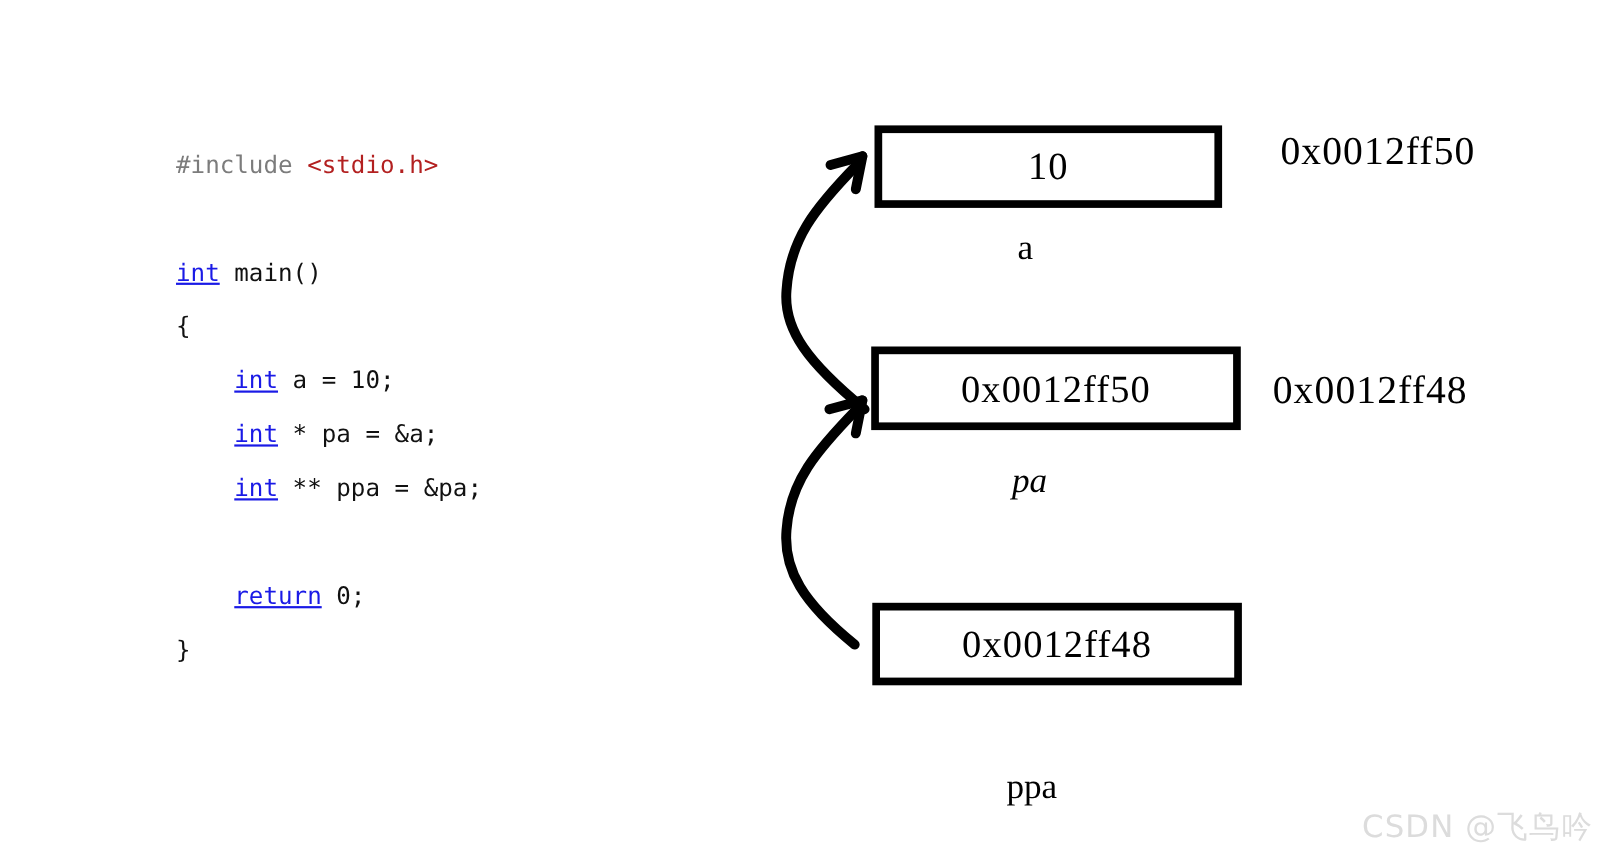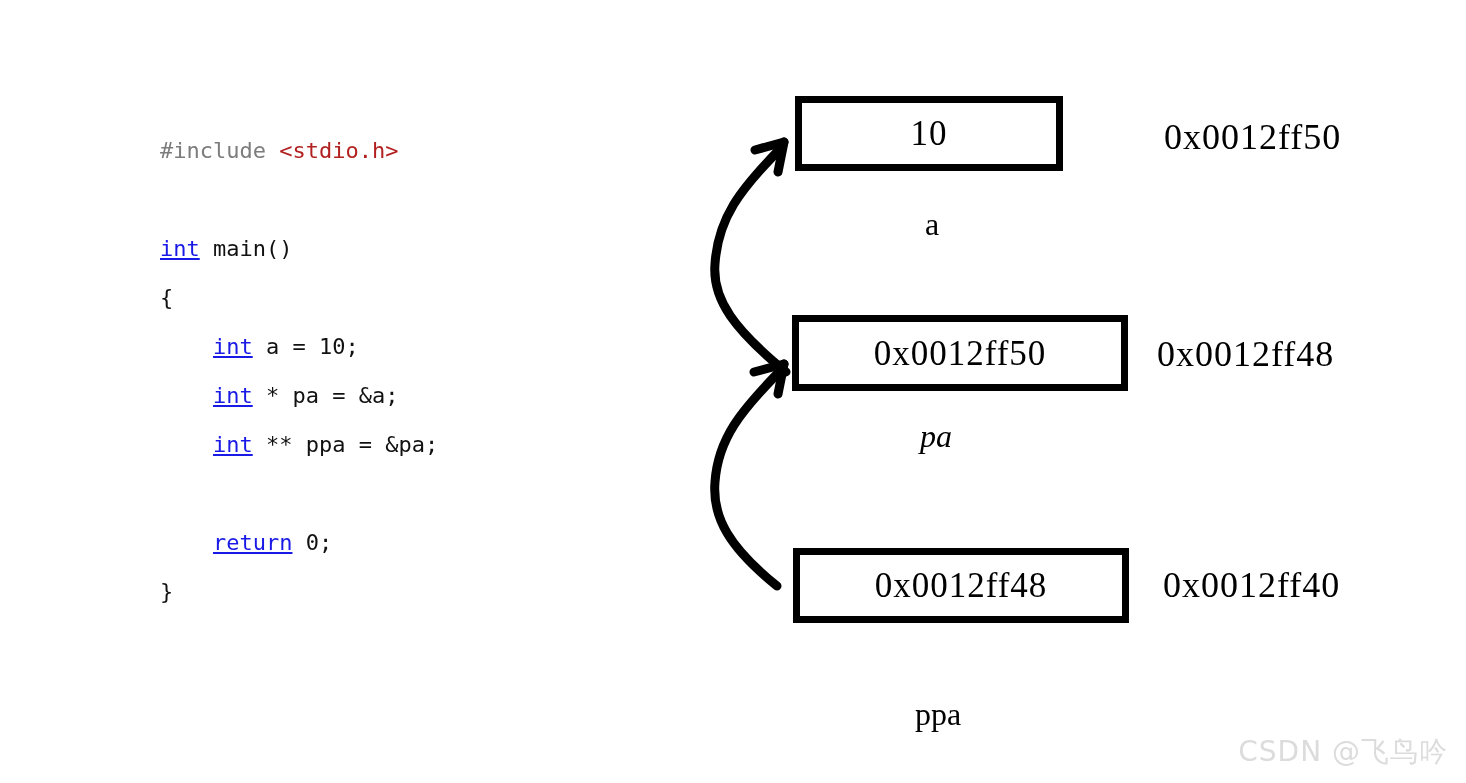--- a/index.html
+++ b/index.html
@@ -69,21 +69,21 @@
     position: absolute;
     font-family: "Liberation Serif", "DejaVu Serif", serif;
     font-size: 36px;
     color: #000000;
     letter-spacing: 1px;
     line-height: 1;
     white-space: nowrap;
   }
 
   
-  #box-a      { left: 795px; top: 96px;  width: 268px; height: 75px; }
+  #box-a      { left: 795px; top: 114px;  width: 316px; height: 75px; }
   #label-a    { left: 872px; top: 208px;  width: 120px; }
   #addr-a     { left: 1164px; top: 119px; }
 
   
   #box-pa     { left: 792px; top: 315px;  width: 336px; height: 76px; }
   #label-pa   { left: 876px; top: 420px;  width: 120px; font-style: italic; }
   #addr-pa    { left: 1157px; top: 336px; }
 
   
   #box-ppa    { left: 793px; top: 548px;  width: 336px; height: 75px; }
@@ -128,21 +128,20 @@
   <div class="mem-box" id="box-pa" style="border-color: rgb(0, 0, 0);">
     <span class="mem-value">0x0012ff50</span>
   </div>
   <div class="mem-label" id="label-pa">pa</div>
   <div class="mem-addr" id="addr-pa">0x0012ff48</div>
 
   <div class="mem-box" id="box-ppa" style="border-color: rgb(0, 0, 0);">
     <span class="mem-value">0x0012ff48</span>
   </div>
   <div class="mem-label" id="label-ppa">ppa</div>
-  <div class="mem-addr" id="addr-ppa">0x0012ff40</div>
 
   <svg id="arrows" viewBox="0 0 1466 783">
 
     <g>
       <path d="M 786,372 C 735,330 712,300 715,264 C 718,218 740,190 779,150" fill="none" stroke="#000000" stroke-width="9" stroke-linecap="round"></path>
       <path d="M 784,142 L 755,150 M 784,142 L 778,172" fill="none" stroke="#000000" stroke-width="9" stroke-linecap="round" stroke-linejoin="round"></path>
       <path d="M 779,150 L 784,142" fill="none" stroke="#000000" stroke-width="9" stroke-linecap="round"></path>
     </g>
 
     <g>

